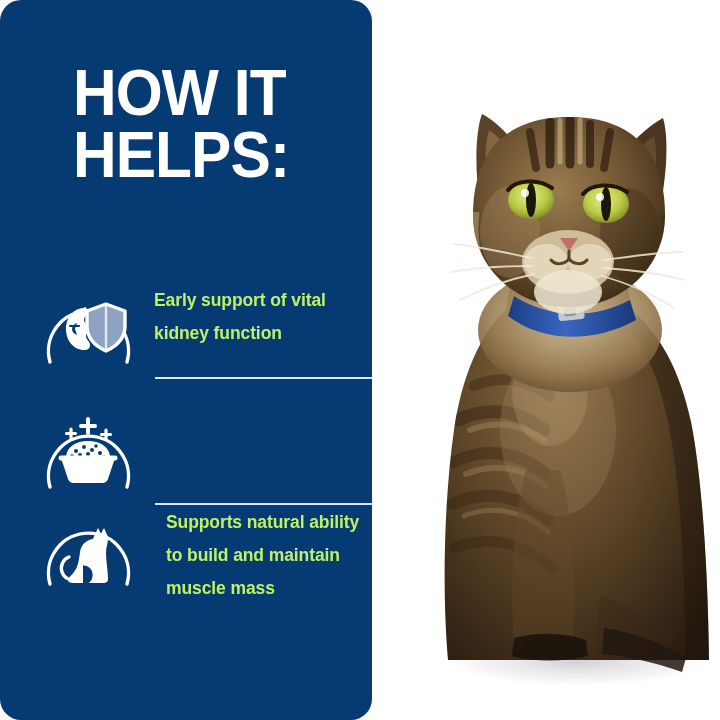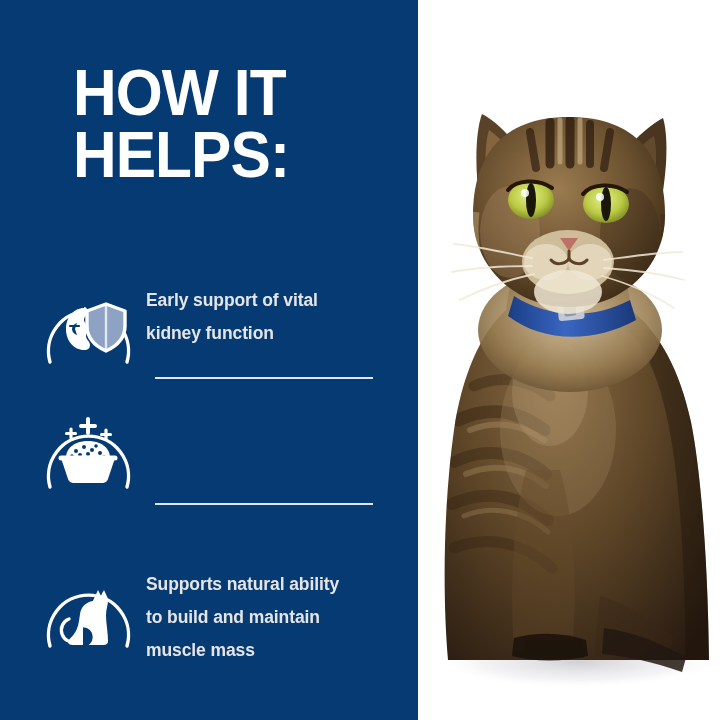--- a/index.html
+++ b/index.html
@@ -6,22 +6,23 @@
   body{
     width:720px;height:720px;
     font-family:"Liberation Sans", sans-serif;
     background:#ffffff;
     overflow:hidden;
   }
   .canvas{position:relative;width:720px;height:720px;overflow:hidden;background:#ffffff;}
 
   
   .panel{
-    position:absolute;left:0;top:0;width:418px;height:720px;
+    position:absolute;left:0;top:0;width:372px;height:720px;
     background:#063a73;
+    border-radius:21px;
   }
 
   .title{
     position:absolute;left:73px;top:62px;width:330px;
     color:#ffffff;
     font-family:"Liberation Sans", sans-serif;
     font-weight:bold;
     font-size:65px;
     line-height:62px;
     letter-spacing:-1px;
@@ -30,29 +31,29 @@
     white-space:pre-line;
   }
 
   
   .feature{
     position:absolute;left:36px;width:360px;
     display:flex;align-items:flex-start;
   }
   .f1{top:278px;}
   .f2{top:403px;}
-  .f3{top:562px;}
+  .f3{top:500px;gap:12px;}
 
   .ficon{width:105px;height:100px;flex:0 0 105px;}
   .ficon svg{display:block;width:105px;height:100px;}
 
   .ftext{
-    margin-left:5px;
+    margin-left:13px;
     padding-top:6px;
-    color:#e5e5e5;
+    color:#bef264;
     font-family:"Liberation Sans", sans-serif;
     font-weight:bold;
     font-size:17.5px;
     line-height:33px;
     letter-spacing:-0.1px;
     white-space:pre-line;
   }
 
   .divider{
     position:absolute;left:155px;width:218px;height:2px;

